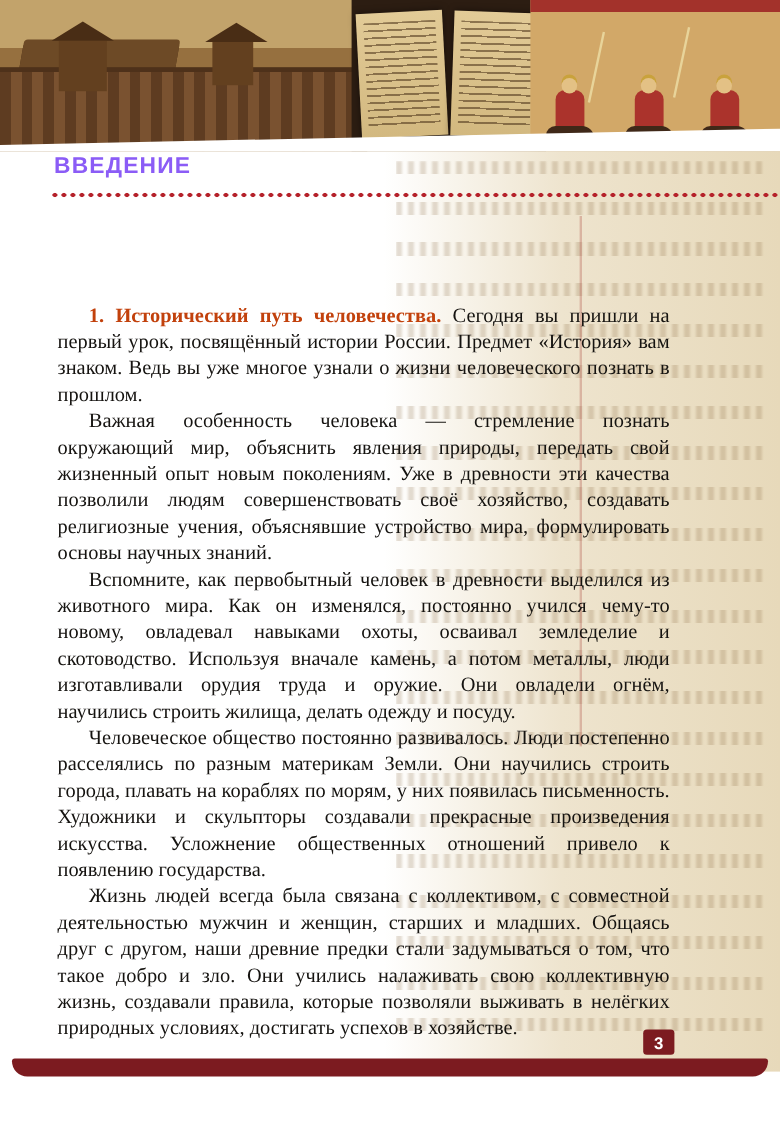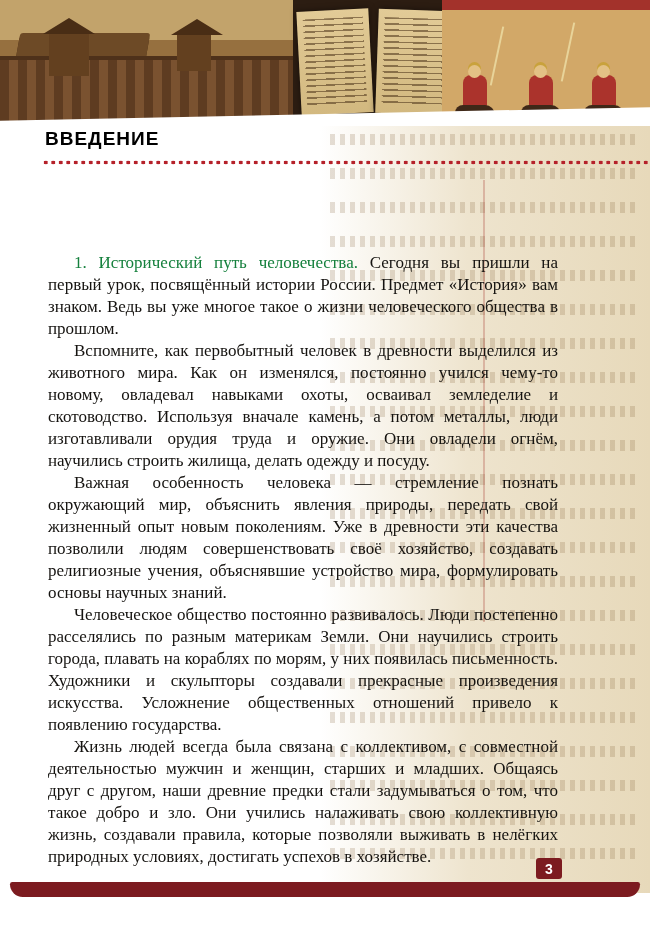--- a/index.html
+++ b/index.html
@@ -58,30 +58,30 @@
     background:repeating-linear-gradient(90deg,rgba(121,85,41,.38) 0 5px,rgba(121,85,41,0) 5px 10px);
     -webkit-mask-image:repeating-linear-gradient(180deg,#000 0 11px,transparent 11px 34px);
     mask-image:repeating-linear-gradient(180deg,#000 0 11px,transparent 11px 34px);
     filter:blur(.7px);opacity:.5;}
   .parchment::after{content:"";position:absolute;top:60px;bottom:35%;right:165px;width:2px;
     background:rgba(160,40,30,.25);}
 
   
   .heading{position:absolute;top:128px;left:45px;z-index:2;margin:0;
     font-family:"Liberation Sans","DejaVu Sans",sans-serif;
-    font-size:19px;font-weight:bold;letter-spacing:1px;color:#000000;}
+    font-size:19px;font-weight:bold;letter-spacing:1px;color:#8b5cf6;}
   .dotted-rule{position:absolute;top:160px;left:42px;right:0;height:5px;z-index:2;
     background-image:radial-gradient(circle,#b5212a 1.8px,rgba(181,33,42,0) 2.1px);
     background-size:7.5px 5px;background-repeat:repeat-x;}
 
   
   .content{position:absolute;top:252px;left:48px;right:92px;z-index:1;
     font-size:17px;line-height:22px;color:#151310;text-align:justify;}
   .content p{margin:0;text-indent:26px;}
-  .lead{font-weight:normal;color:#15803d;}
+  .lead{font-weight:bold;color:#c2410c;}
 
   
   .bottom-band{position:absolute;left:10px;right:10px;bottom:40px;height:15px;z-index:2;
     background:#7c1b20;border-radius:4px 4px 22px 22px;}
   .page-num{position:absolute;right:88px;bottom:58px;min-width:26px;height:21px;z-index:3;
     background:#7c1b20;color:#fff;border-radius:3px;
     display:flex;align-items:center;justify-content:center;
     font-family:"Liberation Sans","DejaVu Sans",sans-serif;font-size:14px;font-weight:bold;}
 </style>
 </head>
@@ -110,23 +110,23 @@
     </div>
     <div class="banner-fade"></div>
   </header>
 
   <div class="parchment"></div>
 
   <h1 class="heading">ВВЕДЕНИЕ</h1>
   <div class="dotted-rule"></div>
 
   <main class="content">
-    <p><span class="lead">1. Исторический путь человечества.</span> <span>Сегодня вы пришли на первый урок, посвящённый истории России. Предмет «История» вам знаком. Ведь вы уже многое такое о жизни человеческого общества в прошлом.</span></p>
+    <p><span class="lead">1. Исторический путь человечества.</span> <span>Сегодня вы пришли на первый урок, посвящённый истории России. Предмет «История» вам знаком. Ведь вы уже многое узнали о жизни человеческого познать в прошлом.</span></p>
+    <p>Важная особенность человека — стремление познать окружающий мир, объяснить явления природы, передать свой жизненный опыт новым поколениям. Уже в древности эти качества позволили людям совершенствовать своё хозяйство, создавать религиозные учения, объяснявшие устройство мира, формулировать основы научных знаний.</p>
     <p>Вспомните, как первобытный человек в древности выделился из животного мира. Как он изменялся, постоянно учился чему-то новому, овладевал навыками охоты, осваивал земледелие и скотоводство. Используя вначале камень, а потом металлы, люди изготавливали орудия труда и оружие. Они овладели огнём, научились строить жилища, делать одежду и посуду.</p>
-    <p>Важная особенность человека — стремление познать окружающий мир, объяснить явления природы, передать свой жизненный опыт новым поколениям. Уже в древности эти качества позволили людям совершенствовать своё хозяйство, создавать религиозные учения, объяснявшие устройство мира, формулировать основы научных знаний.</p>
     <p>Человеческое общество постоянно развивалось. Люди постепенно расселялись по разным материкам Земли. Они научились строить города, плавать на кораблях по морям, у них появилась письменность. Художники и скульпторы создавали прекрасные произведения искусства. Усложнение общественных отношений привело к появлению государства.</p>
     <p>Жизнь людей всегда была связана с коллективом, с совместной деятельностью мужчин и женщин, старших и младших. Общаясь друг с другом, наши древние предки стали задумываться о том, что такое добро и зло. Они учились налаживать свою коллективную жизнь, создавали правила, которые позволяли выживать в нелёгких природных условиях, достигать успехов в хозяйстве.</p>
   </main>
 
   <div class="bottom-band"></div>
   <div class="page-num">
     <span>3</span>
   </div>
 
 </div>

